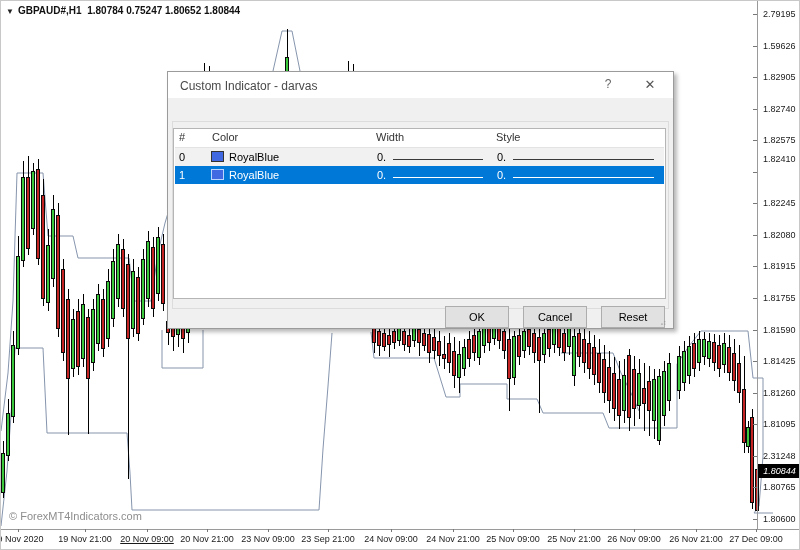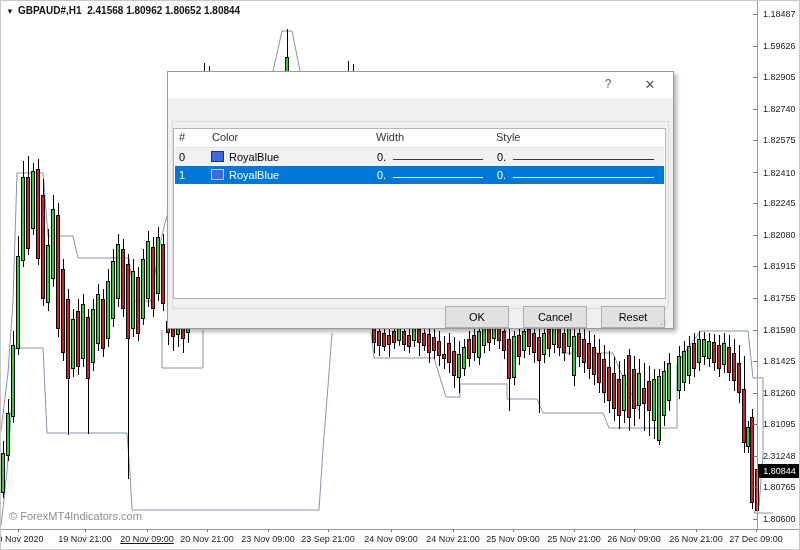--- a/index.html
+++ b/index.html
@@ -297,37 +297,37 @@
       <div class="wick" style="left: 743px; top: 355px; height: 97px;"></div>
       <div class="body" style="left: 741px; top: 388px; height: 54px; background: rgb(196, 36, 36);"></div>
       <div class="wick" style="left: 747px; top: 420px; height: 32px;"></div>
       <div class="body" style="left: 745px; top: 426px; height: 20px; background: rgb(60, 200, 60);"></div>
       <div class="wick" style="left: 751px; top: 408px; height: 100px;"></div>
       <div class="body" style="left: 749px; top: 416px; height: 86px; background: rgb(196, 36, 36);"></div>
       <div class="wick" style="left: 756px; top: 455px; height: 65px;"></div>
       <div class="body" style="left: 754px; top: 468px; height: 42px; background: rgb(196, 36, 36);"></div>
     </div>
 
-  <div id="symbol-header"><span class="tri">▼</span><span>GBPAUD#,H1</span>&nbsp;&nbsp;<span>2.41568 1.80962 1.80652 1.80844</span></div>
+  <div id="symbol-header"><span class="tri">▼</span><span>GBPAUD#,H1</span>&nbsp;&nbsp;<span>1.80784 0.75247 1.80652 1.80844</span></div>
 
   <div id="price-axis-line"></div>
   <div id="time-axis-line"></div>
   <div id="price-labels">
       <div class="ptick" style="top: 13px;"></div>
-      <div class="pl" style="top: 8px;">1.18487</div>
+      <div class="pl" style="top: 8px;">2.79195</div>
       <div class="ptick" style="top: 44.56px;"></div>
       <div class="pl" style="top: 39.56px;">1.59626</div>
       <div class="ptick" style="top: 76.12px;"></div>
       <div class="pl" style="top: 71.12px;">1.82905</div>
       <div class="ptick" style="top: 107.68px;"></div>
       <div class="pl" style="top: 102.68px;">1.82740</div>
       <div class="ptick" style="top: 139.24px;"></div>
       <div class="pl" style="top: 134.24px;">1.82575</div>
       <div class="ptick" style="top: 170.8px;"></div>
-      <div class="pl" style="top: 167px;">1.82410</div>
+      <div class="pl" style="top: 153px;">1.82410</div>
       <div class="ptick" style="top: 202.36px;"></div>
       <div class="pl" style="top: 197.36px;">1.82245</div>
       <div class="ptick" style="top: 233.92px;"></div>
       <div class="pl" style="top: 228.92px;">1.82080</div>
       <div class="ptick" style="top: 265.48px;"></div>
       <div class="pl" style="top: 260.48px;">1.81915</div>
       <div class="ptick" style="top: 297.04px;"></div>
       <div class="pl" style="top: 292.04px;">1.81755</div>
       <div class="ptick" style="top: 328.6px;"></div>
       <div class="pl" style="top: 323.6px;">1.81590</div>
@@ -365,26 +365,27 @@
       <div class="tl" style="left: 512px;">25 Nov 09:00</div>
       <div class="ttick" style="left: 573px;"></div>
       <div class="tl" style="left: 573px;">25 Nov 21:00</div>
       <div class="ttick" style="left: 633px;"></div>
       <div class="tl" style="left: 633px;">26 Nov 09:00</div>
       <div class="ttick" style="left: 695px;"></div>
       <div class="tl" style="left: 695px;">26 Nov 21:00</div>
       <div class="ttick" style="left: 755px;"></div>
       <div class="tl" style="left: 755px;">27 Dec 09:00</div>
     </div>
-  <div id="price-tag" style="top: 463px;">1.80844</div>
+  <div id="price-tag" style="top: 463px; font-style: italic;">1.80844</div>
 
   <div id="watermark">© ForexMT4Indicators.com</div>
 
   <div id="dialog">
     <div id="dlg-titlebar">
+      <div id="dlg-title">Custom Indicator - darvas</div>
       <div id="dlg-help">?</div>
       <div id="dlg-close">✕</div>
     </div>
     <div id="tabpage"></div>
     <div id="listview">
       <div class="lv-h" style="left:5px">#</div>
       <div class="lv-h" style="left:38px">Color</div>
       <div class="lv-h" style="left:202px">Width</div>
       <div class="lv-h" style="left:322px">Style</div>
 

